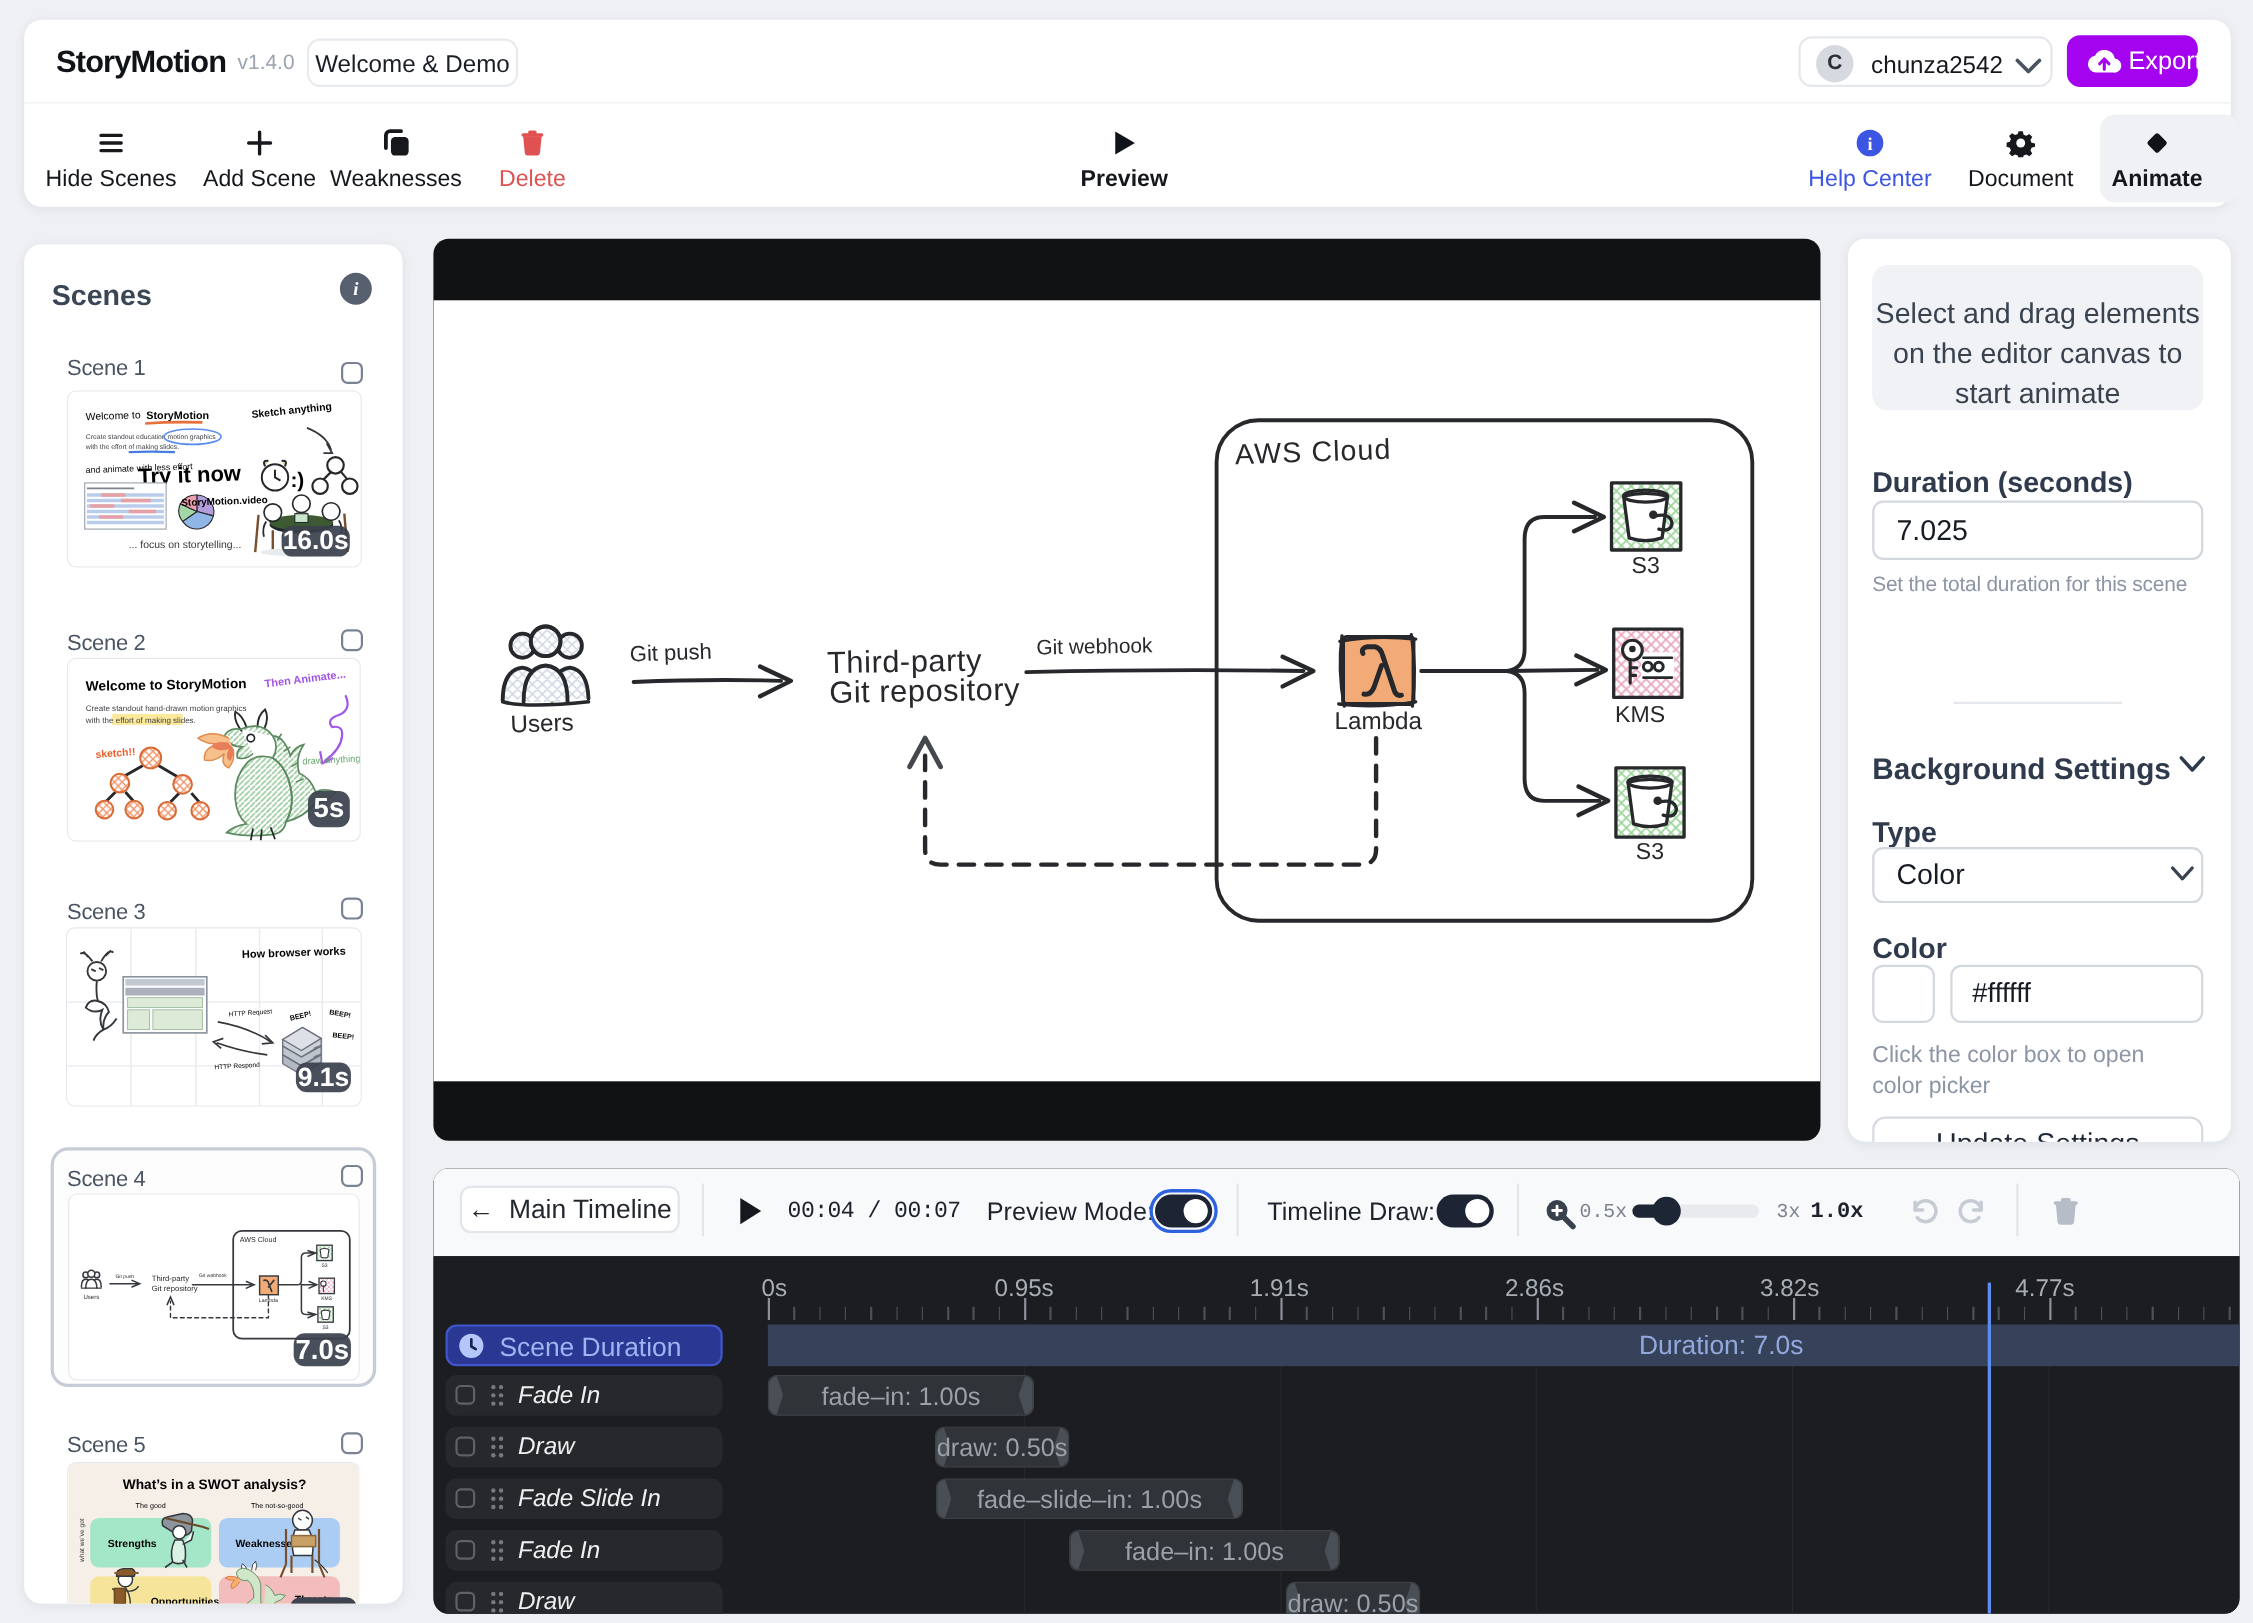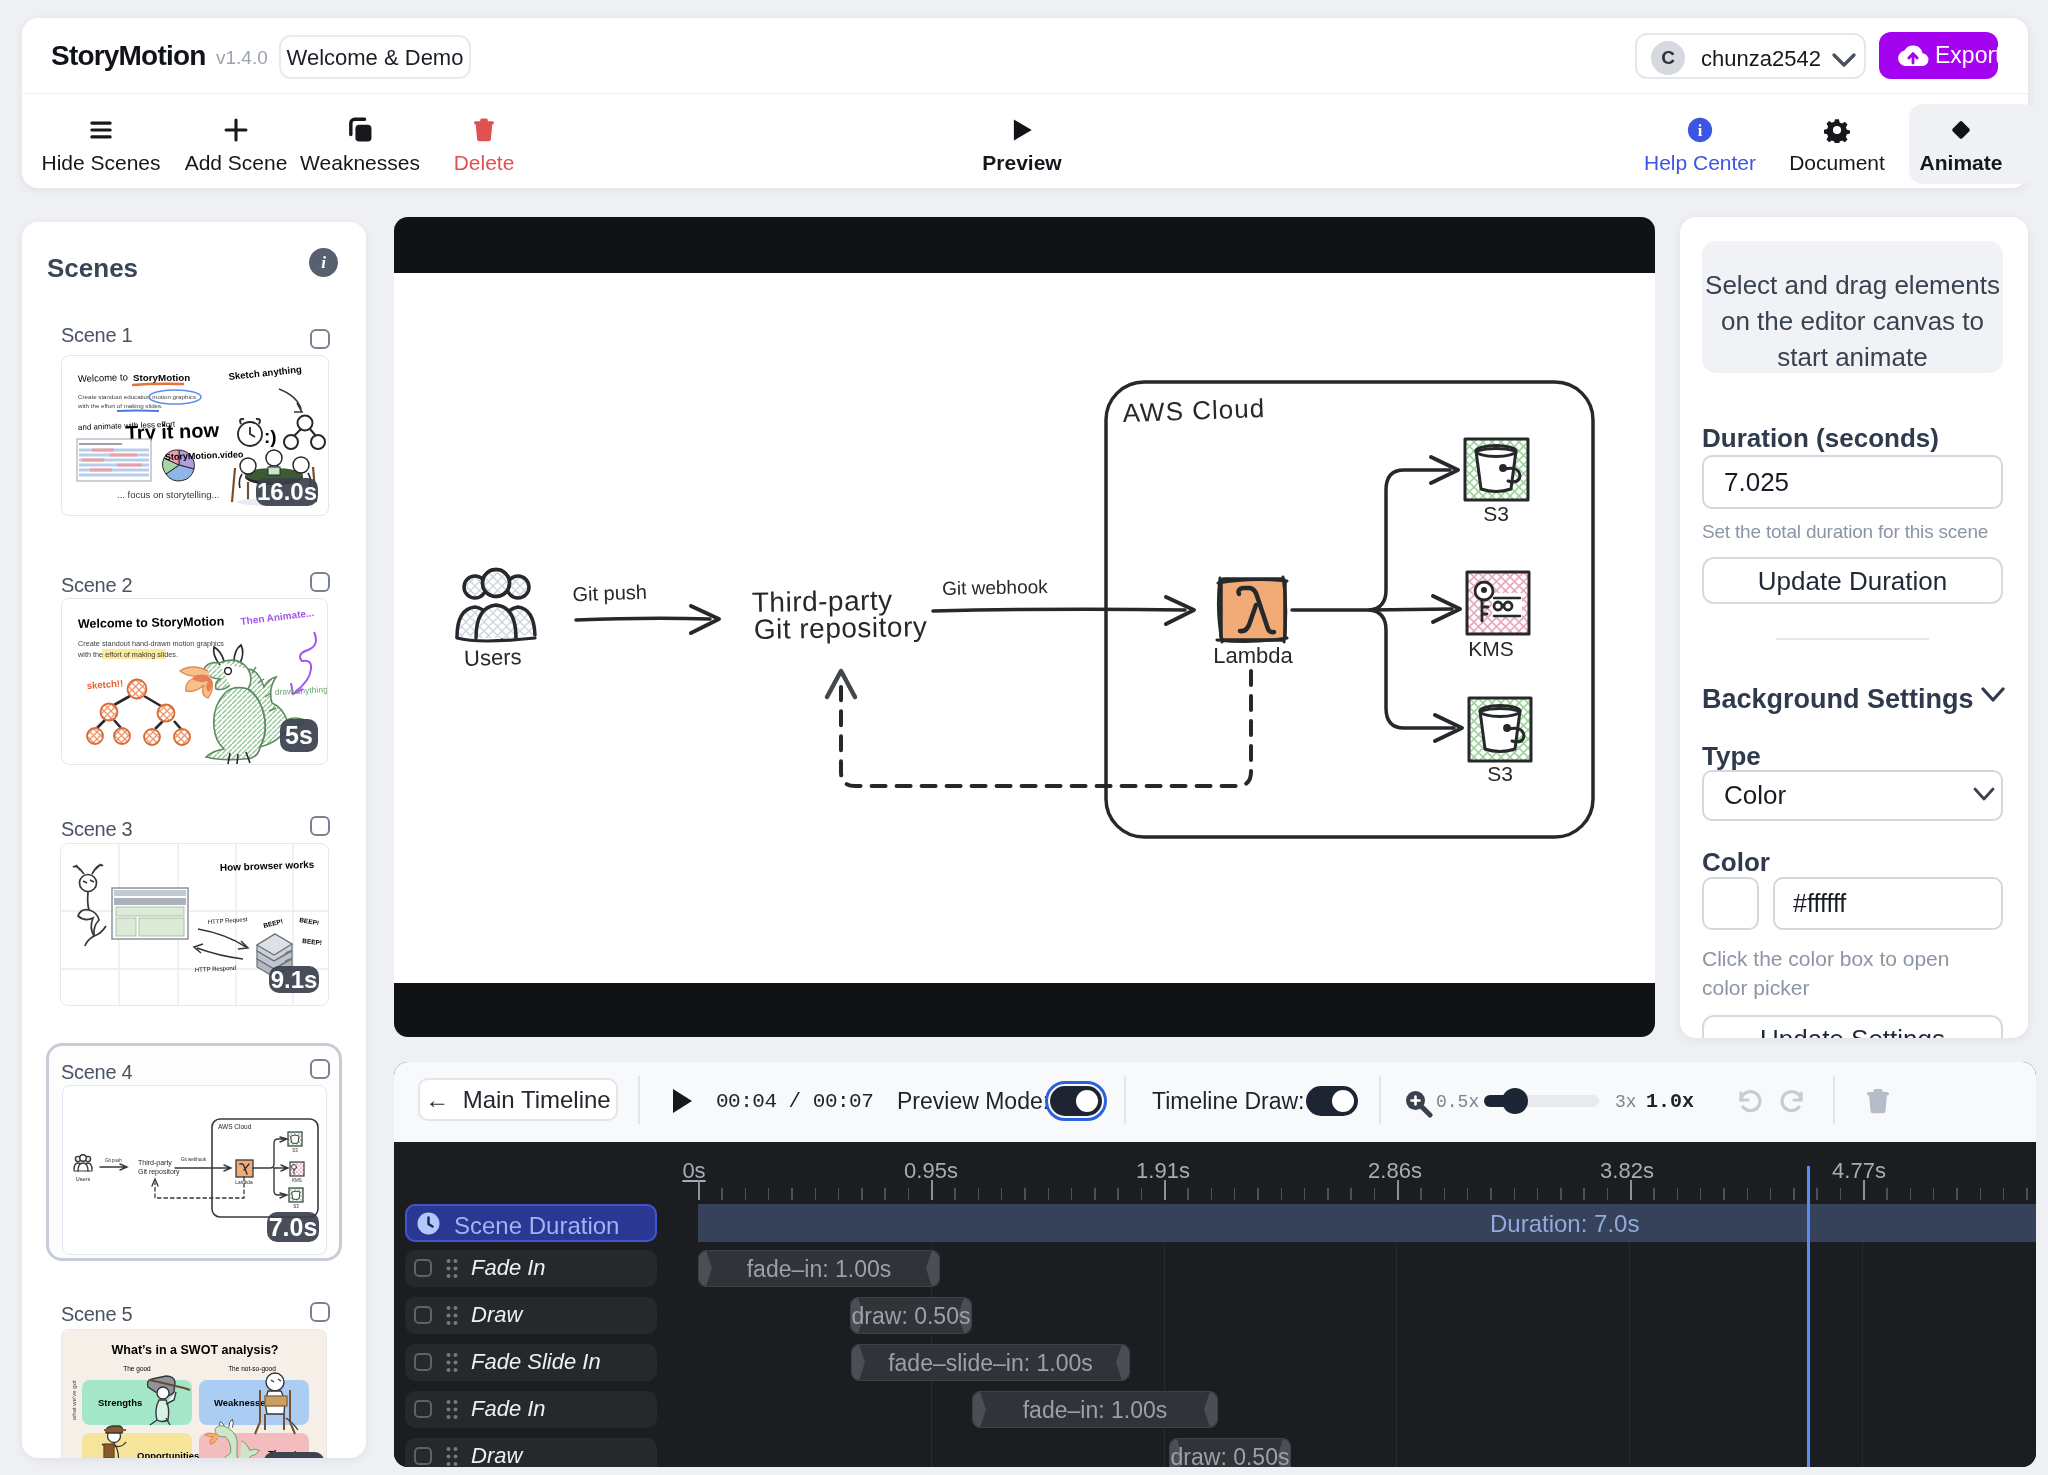--- a/index.html
+++ b/index.html
@@ -528,21 +528,20 @@
     <text x="1106" y="564" font-size="21" text-anchor="middle">S3</text>
   </g>
 </svg>
 </div>
 
 <div id="rightbar" class="card">
   <div id="infobox">Select and drag elements<br>on the editor canvas to<br>start animate</div>
   <div class="rb-label" style="top:206px;font-size:26px;">Duration (seconds)</div>
   <div class="rb-input" style="top:238px;height:54px;line-height:50px;padding-left:20px;">7.025</div>
   <div class="rb-help" style="top:304px;font-size:19px;letter-spacing:-0.2px;white-space:nowrap;">Set the total duration for this scene</div>
-  <div class="rb-btn" style="top:340px;height:47px;line-height:44px;">Update Duration</div>
   <div class="abs" style="left:96px;top:421px;width:153px;height:2px;background:#e4e7eb;"></div>
   <div class="rb-label" style="top:467px;font-size:27px;">Background Settings</div>
   <svg class="abs" style="left:301px;top:470px;" width="24" height="16" viewBox="0 0 24 16">
       <path d="M2 2 L12 13 L22 2" fill="none" stroke="#2f3a4c" stroke-width="3.2" stroke-linecap="round" stroke-linejoin="round"></path>
     </svg>
   <div class="rb-label" style="top:524px;font-size:26px;">Type</div>
   <div class="rb-input" style="top:553px;height:51px;line-height:47px;padding-left:20px;">Color</div>
   <svg class="abs" style="left:293px;top:570px;" width="22" height="15" viewBox="0 0 22 15">
       <path d="M2 2 L11 12 L20 2" fill="none" stroke="#3a434f" stroke-width="2.8" stroke-linecap="round" stroke-linejoin="round"></path>
     </svg>
@@ -593,21 +592,21 @@
     <div class="tl-sep" style="left:1439px;"></div>
     <svg class="abs" style="left:1472px;top:26px;" width="24" height="27" viewBox="0 0 24 27">
         <path d="M3 7h18l-1.5 16a2.5 2.5 0 0 1-2.5 2.3H7A2.5 2.5 0 0 1 4.5 23z" fill="#b7bdc7"></path>
         <rect x="1" y="4" width="22" height="3.4" rx="1.7" fill="#b7bdc7"></rect>
         <rect x="7.5" y="1" width="9" height="4" rx="1.8" fill="#b7bdc7"></rect>
       </svg>
   </div>
 
   <div id="tl-rows">
 
-    <div class="rlab" style="left:300px;text-decoration:underline;">0s</div>
+    <div class="rlab" style="left:310px;">0s</div>
     <div class="rlab" style="left:537px;">0.95s</div>
     <div class="rlab" style="left:769px;">1.91s</div>
     <div class="rlab" style="left:1001px;">2.86s</div>
     <div class="rlab" style="left:1233px;">3.82s</div>
     <div class="rlab" style="left:1465px;">4.77s</div>
     <div class="rtick" style="left:304.0px;top:38px;height:20px;background:#8b9099;"></div>
     <div class="rtick" style="left:327.3px;top:46px;height:12px;"></div>
     <div class="rtick" style="left:350.6px;top:46px;height:12px;"></div>
     <div class="rtick" style="left:373.9px;top:46px;height:12px;"></div>
     <div class="rtick" style="left:397.2px;top:46px;height:12px;"></div>

